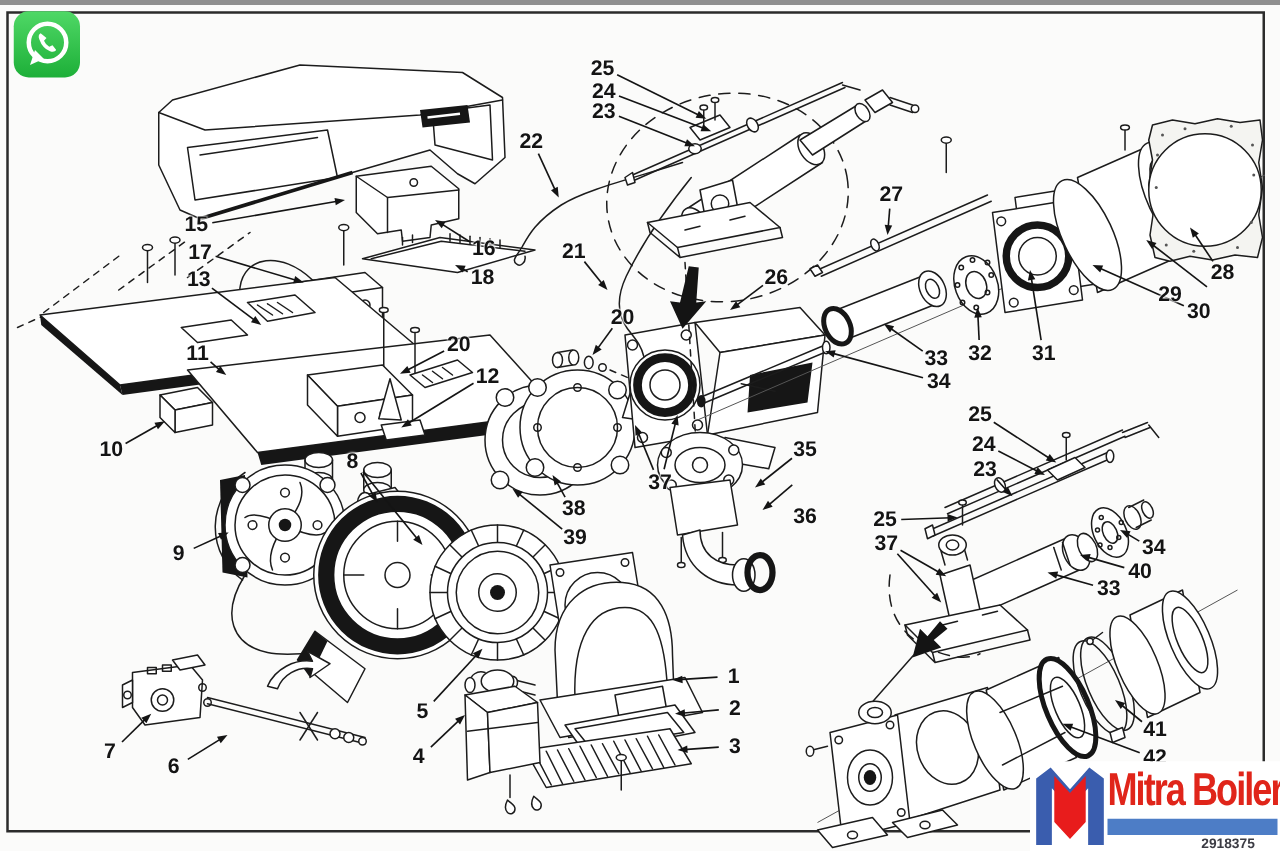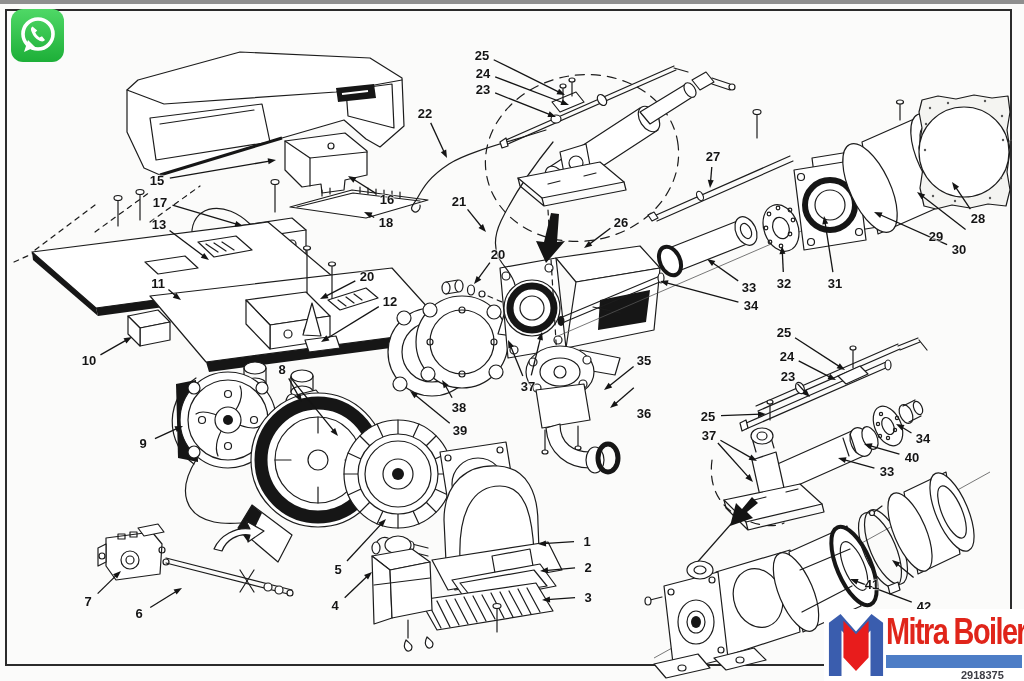--- a/index.html
+++ b/index.html
@@ -10,21 +10,21 @@
   
   #wa-badge{position:absolute;left:11px;top:9px;width:53px;height:53px;border-radius:12px;
             background:linear-gradient(#4fd866,#1daf38);}
   #phone{position:absolute;left:68px;top:11px;font-size:39px;font-weight:700;letter-spacing:-1.5px;
          color:#e32d22;white-space:nowrap;}
   #model{position:absolute;left:806px;top:13px;font-size:37px;font-weight:700;letter-spacing:-1px;
          color:#d8241b;white-space:nowrap;}
   
   #art,#leader-svg{position:absolute;left:0;top:0;width:1024px;height:681px;}
   #label-layer{position:absolute;left:0;top:0;width:1024px;height:681px;pointer-events:none;}
-  .part-label{position:absolute;transform:translate(-50%,-50%);font-size:13px;font-weight:700;
+  .part-label{position:absolute;transform:translate(-50%,-50%);font-size:17px;font-weight:700;
               color:#141414;text-shadow:0 0 2px #fff,0 0 2px #fff,0 0 2px #fff;}
   
   .s{fill:none;stroke:#1c1c1c;stroke-width:1.2;stroke-linecap:round;stroke-linejoin:round;}
   .f{fill:#ffffff;stroke:#1c1c1c;stroke-width:1.2;stroke-linejoin:round;}
   .g{fill:#f4f4f1;stroke:#1c1c1c;stroke-width:1.2;stroke-linejoin:round;}
   .k{fill:#161616;stroke:none;}
   .thk{fill:none;stroke:#161616;}
   .dash{stroke-dasharray:9 7;}
   .dash2{stroke-dasharray:5 5;}
   .thin{fill:none;stroke:#555;stroke-width:0.8;}
@@ -688,21 +688,21 @@
       <div class="part-label" style="left: 459px; top: 407px;">38</div>
       <div class="part-label" style="left: 460px; top: 430px;">39</div>
       <div class="part-label" style="left: 784px; top: 332px;">25</div>
       <div class="part-label" style="left: 787px; top: 356px;">24</div>
       <div class="part-label" style="left: 788px; top: 376px;">23</div>
       <div class="part-label" style="left: 708px; top: 416px;">25</div>
       <div class="part-label" style="left: 709px; top: 435px;">37</div>
       <div class="part-label" style="left: 923px; top: 438px;">34</div>
       <div class="part-label" style="left: 912px; top: 457px;">40</div>
       <div class="part-label" style="left: 887px; top: 471px;">33</div>
-      <div class="part-label" style="left: 872px; top: 584px;">41</div>
+      <div class="part-label" style="left: 924px; top: 584px;">41</div>
       <div class="part-label" style="left: 924px; top: 606px;">42</div>
     </div>
 
   <div id="wa-badge">
     <svg width="53" height="53" viewBox="0 0 53 53">
       <circle cx="27" cy="25" r="15" fill="none" stroke="#fff" stroke-width="3.6"></circle>
       <path fill="#fff" d="M13,43 L17,31 L24,38 Z"></path>
       <path fill="#fff" d="M21.5,17.5 q-2.5,1.5 -1,5 q2.5,7 8.5,9.5 q3.5,1.2 5,-1 l-3,-3.8 l-2.6,1.2 q-3,-1.8 -4.2,-4.8 l2,-2.2 Z"></path>
     </svg>
   </div>

